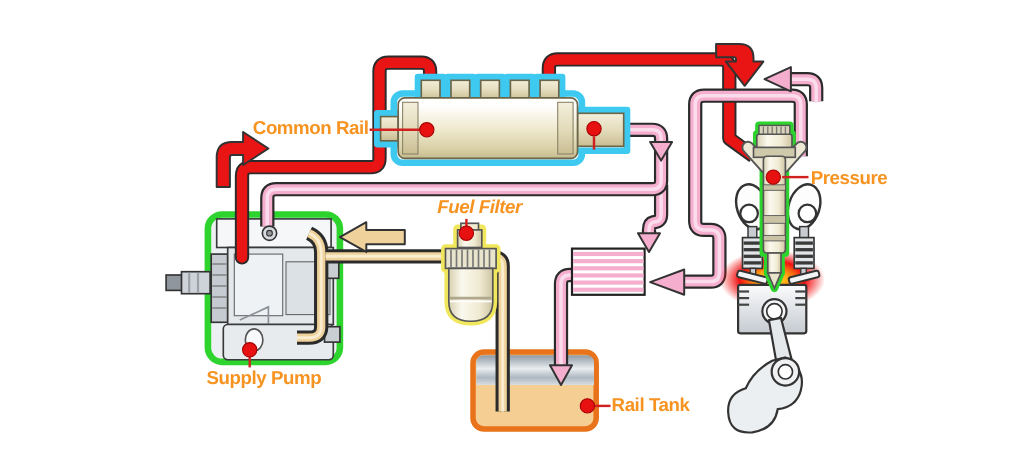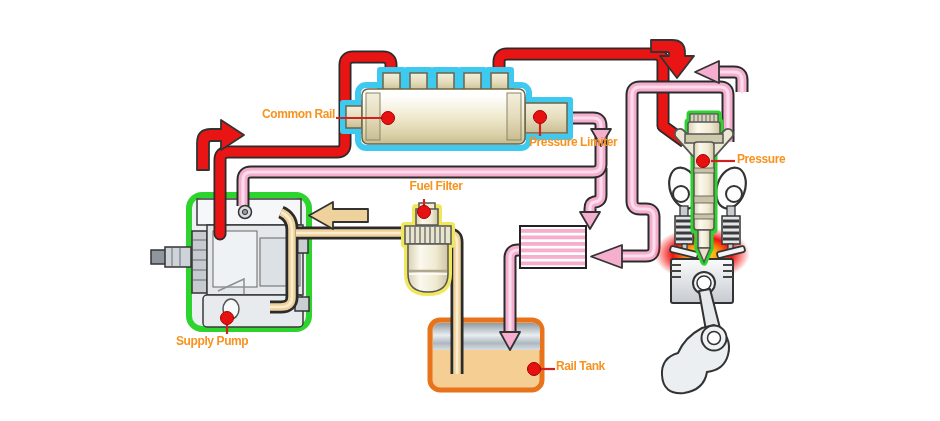--- a/index.html
+++ b/index.html
@@ -18,21 +18,21 @@
   .arr{stroke:#333;stroke-width:1.8;stroke-linejoin:round;}
   .f-red{fill:var(--red);}
   .f-pink{fill:var(--pink);}
   .f-tan{fill:var(--tan);}
   .glowpass{stroke:var(--green);fill:var(--green);stroke-width:7;stroke-linejoin:round;}
   .cyanpass{stroke:var(--cyan);fill:#fff;stroke-width:6;stroke-linejoin:round;}
   .yellowpass{stroke:var(--yellow-glow);fill:var(--yellow-glow);stroke-width:8;stroke-linejoin:round;}
   .leader{stroke:#D02020;stroke-width:2.2;}
   .dot{fill:var(--dot-red);stroke:#A50000;stroke-width:1;}
   
-  .lbl{position:absolute;color:var(--orange);font-weight:bold;font-size:12px;
+  .lbl{position:absolute;color:var(--orange);font-weight:bold;font-size:17px;
        letter-spacing:-0.4px;line-height:1.0;white-space:nowrap;}
   .lbl.wrap{white-space:normal;}
 </style>
 </head>
 <body>
 
 <div id="stage">
 <svg width="940" height="421" viewBox="0 0 940 421">
   <defs>
     <linearGradient id="gradRail" x1="0" y1="0" x2="0" y2="1">
@@ -313,18 +313,17 @@
     <line x1="227" y1="323" x2="227" y2="334" class="leader"></line>
     <circle cx="227" cy="318" r="6.5" class="dot"></circle>
     <line x1="541" y1="369" x2="555" y2="369" class="leader"></line>
     <circle cx="534" cy="369" r="6.5" class="dot"></circle>
     <line x1="711" y1="161" x2="735" y2="161" class="leader"></line>
     <circle cx="703" cy="161" r="6.5" class="dot"></circle>
   </g>
 </svg>
 
 <div class="lbl" style="left:193px;top:108px;width:142px;text-align:right;">Common Rail</div>
-<div class="lbl wrap" style="left:529px;top:136px;width:92px;">Pressure Limiter</div>
-<div class="lbl" style="left:394px;top:180px;width:84px;text-align:center;">Fuel Filter</div>
-<div class="lbl" style="left:176px;top:335px;width:116px;text-align:left;">Supply Pump</div>
+<div class="lbl" style="left:394px;top:180px;width:84px;text-align:center;font-style:italic;">Fuel Filter</div>
+<div class="lbl" style="left:176px;top:335px;width:116px;text-align:right;">Supply Pump</div>
 <div class="lbl" style="left:556px;top:360px;">Rail Tank</div>
 <div class="lbl" style="left:737px;top:153px;">Pressure</div>
 </div>
 
 </body></html>

